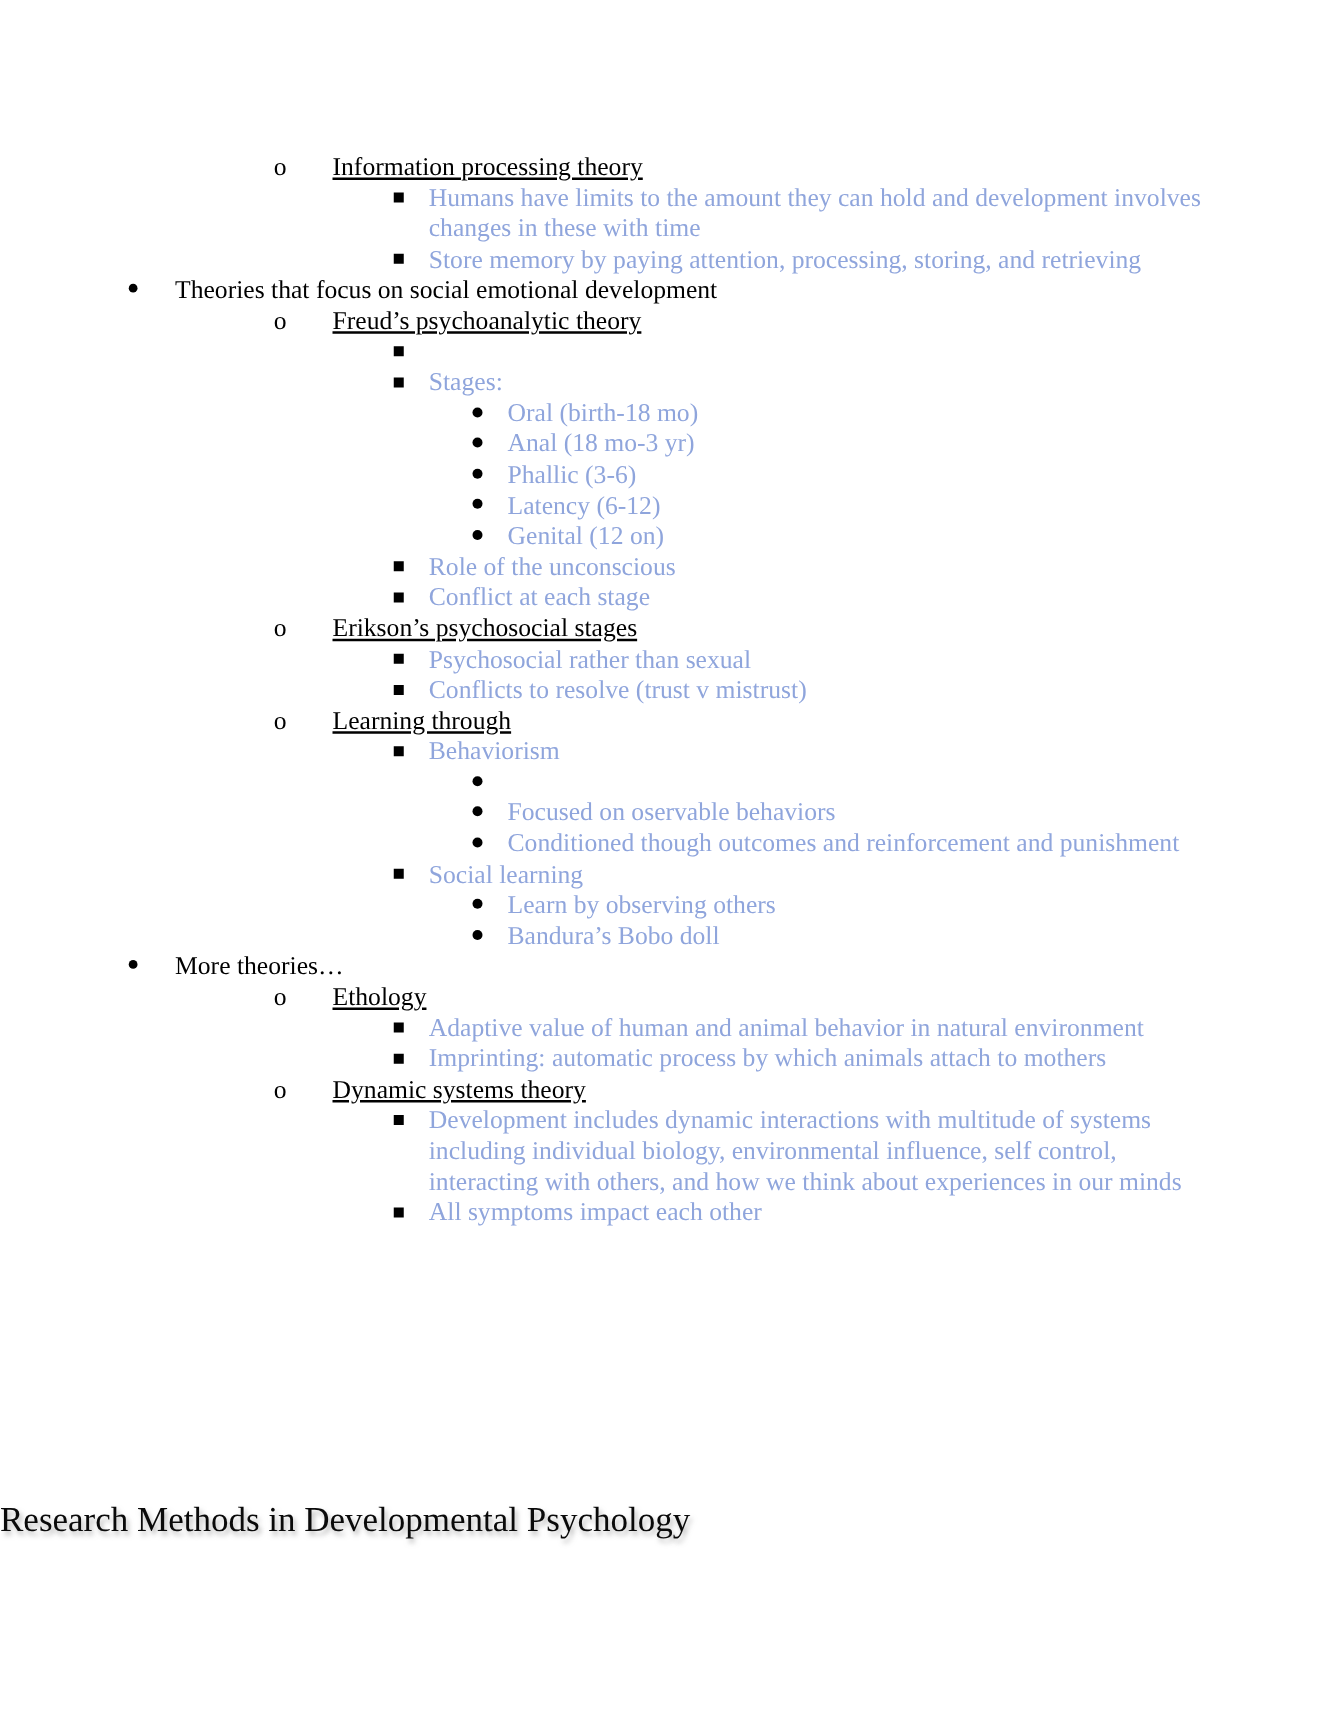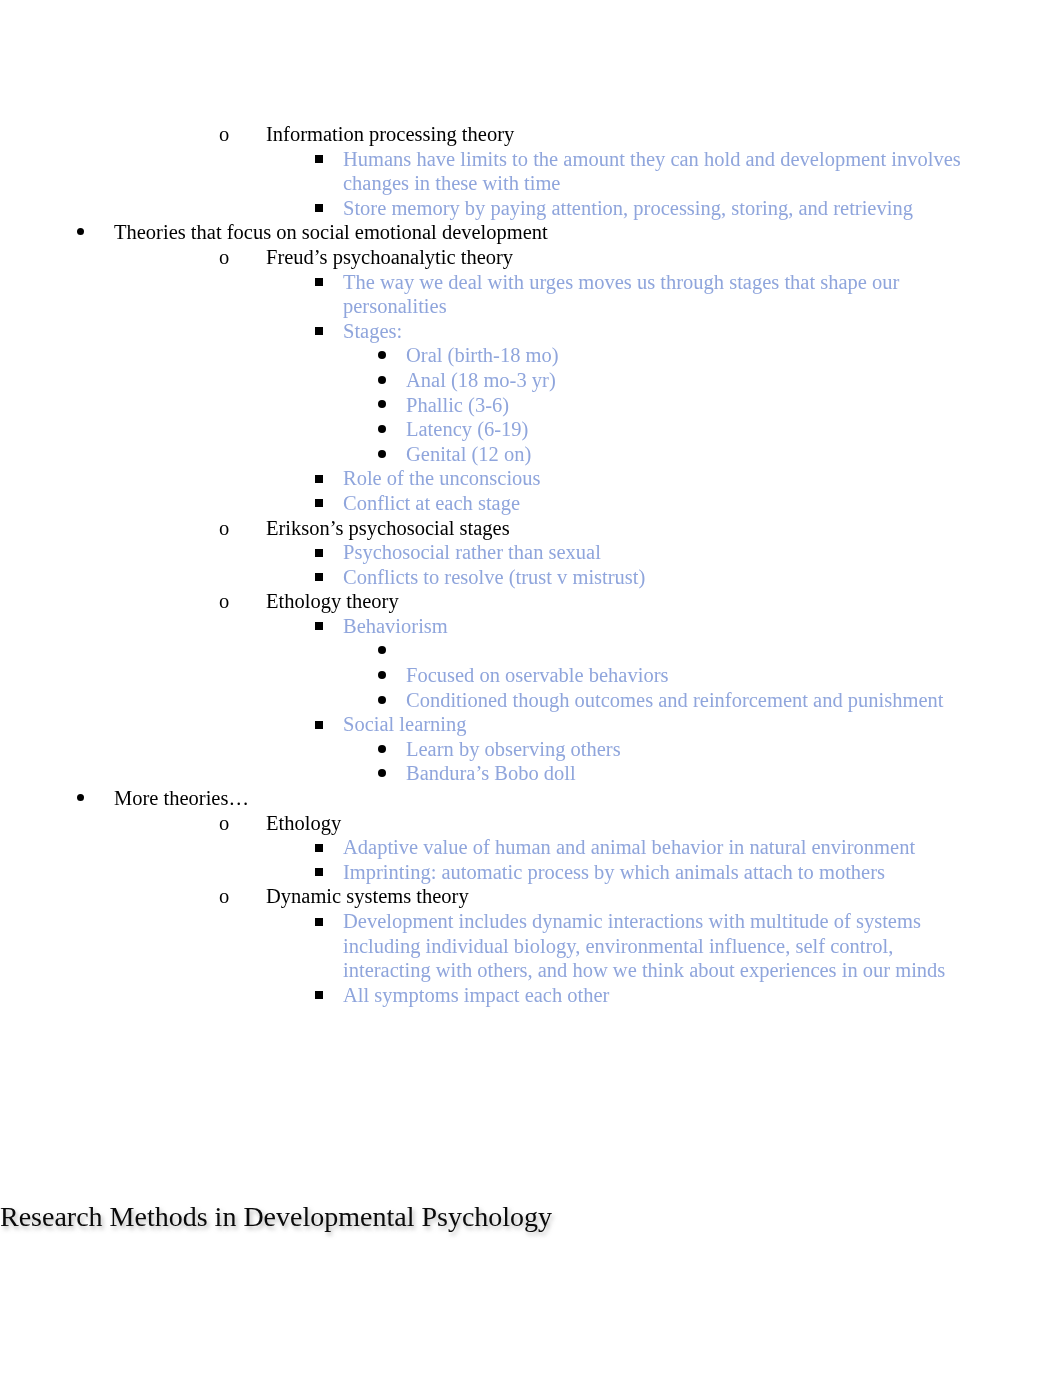--- a/index.html
+++ b/index.html
@@ -46,21 +46,21 @@
     font-family: "Liberation Serif", "DejaVu Serif", serif;
     color: #000000;
   }
 
   .txt {
     flex: 1 1 auto;
     white-space: normal;
   }
 
   
-  .lvl1 { padding-left: 74px; }
+  .lvl1 { padding-left: 74px; margin-left: 26px; }
   .lvl1 .marker {
     width: 40px;
     color: #000;
     font-size: 20.5px;
     line-height: 24.6px;
   }
   .lvl1 .marker .dot {
     display: inline-block;
     width: 7px;
     height: 7px;
@@ -79,20 +79,21 @@
   .lvl2 .marker {
     width: 47px;
     color: #000;
     font-size: 20.5px;
     line-height: 24.6px;
     letter-spacing: 0;
   }
   .lvl2 .txt {
     color: #000000;
     max-width: 690px;
+    text-decoration: underline;
   }
 
   
   .lvl3 { padding-left: 282px; }
   .lvl3 .marker {
     width: 61px;
     line-height: 24.6px;
   }
   .lvl3 .marker .sq {
     display: inline-block;
@@ -170,41 +171,40 @@
       <div class="li lvl1">
         <span class="marker"><span class="dot"></span></span>
         <span class="txt">Theories that focus on social emotional development</span>
       </div>
       <div class="li lvl2">
         <span class="marker">o</span>
         <span class="txt">Freud’s psychoanalytic theory</span>
       </div>
       <div class="li lvl3">
         <span class="marker"><span class="sq"></span></span>
-        <span class="txt">The way we deal with urges moves us through stages that shape our personalities</span>
       </div>
       <div class="li lvl3">
         <span class="marker"><span class="sq"></span></span>
         <span class="txt">Stages:</span>
       </div>
       <div class="li lvl4">
         <span class="marker"><span class="dot"></span></span>
         <span class="txt">Oral (birth-18 mo)</span>
       </div>
       <div class="li lvl4">
         <span class="marker"><span class="dot"></span></span>
         <span class="txt">Anal (18 mo-3 yr)</span>
       </div>
       <div class="li lvl4">
         <span class="marker"><span class="dot"></span></span>
         <span class="txt">Phallic (3-6)</span>
       </div>
       <div class="li lvl4">
         <span class="marker"><span class="dot"></span></span>
-        <span class="txt">Latency (6-19)</span>
+        <span class="txt">Latency (6-12)</span>
       </div>
       <div class="li lvl4">
         <span class="marker"><span class="dot"></span></span>
         <span class="txt">Genital (12 on)</span>
       </div>
       <div class="li lvl3">
         <span class="marker"><span class="sq"></span></span>
         <span class="txt">Role of the unconscious</span>
       </div>
       <div class="li lvl3">
@@ -218,21 +218,21 @@
       <div class="li lvl3">
         <span class="marker"><span class="sq"></span></span>
         <span class="txt">Psychosocial rather than sexual</span>
       </div>
       <div class="li lvl3">
         <span class="marker"><span class="sq"></span></span>
         <span class="txt">Conflicts to resolve (trust v mistrust)</span>
       </div>
       <div class="li lvl2">
         <span class="marker">o</span>
-        <span class="txt">Ethology theory</span>
+        <span class="txt">Learning through</span>
       </div>
       <div class="li lvl3">
         <span class="marker"><span class="sq"></span></span>
         <span class="txt">Behaviorism</span>
       </div>
       <div class="li lvl4">
         <span class="marker"><span class="dot"></span></span>
       </div>
       <div class="li lvl4">
         <span class="marker"><span class="dot"></span></span>

